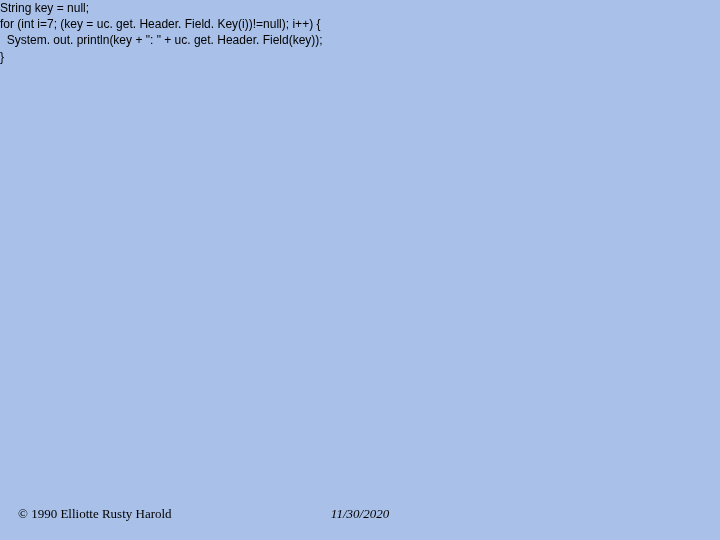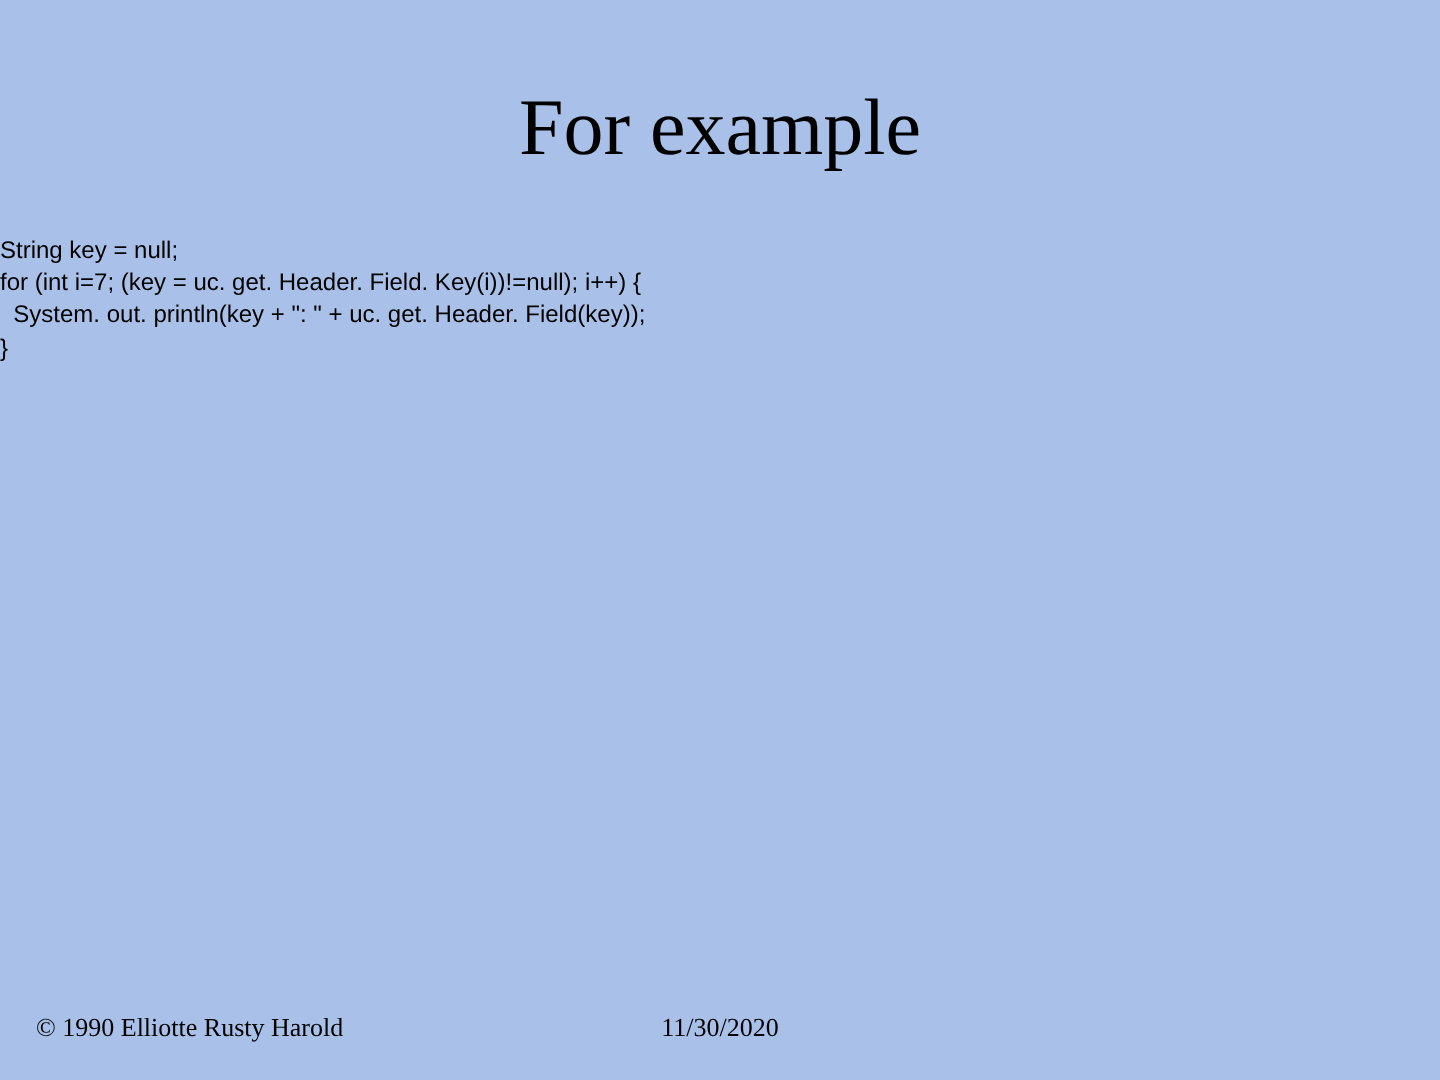--- a/index.html
+++ b/index.html
@@ -50,27 +50,27 @@
     .footer-left {
       position: absolute;
       left: 18px;
       bottom: 0;
     }
     .footer-center {
       position: absolute;
       left: 50%;
       transform: translateX(-50%);
       bottom: 0;
+      font-style: italic;
     }
   </style>
 </head>
 <body>
 
 <div class="slide">
-  <h1 class="title">For example</h1>
   <div class="code-block">
     <div class="code-line">String key = null;</div>
     <div class="code-line">for (int i=7; (key = uc. get. Header. Field. Key(i))!=null); i++) {</div>
     <div class="code-line">  System. out. println(key + ": " + uc. get. Header. Field(key));</div>
     <div class="code-line">}</div>
   </div>
   <div class="footer">
     <div class="footer-left">© 1990 Elliotte Rusty Harold</div>
     <div class="footer-center">11/30/2020</div>
   </div>

